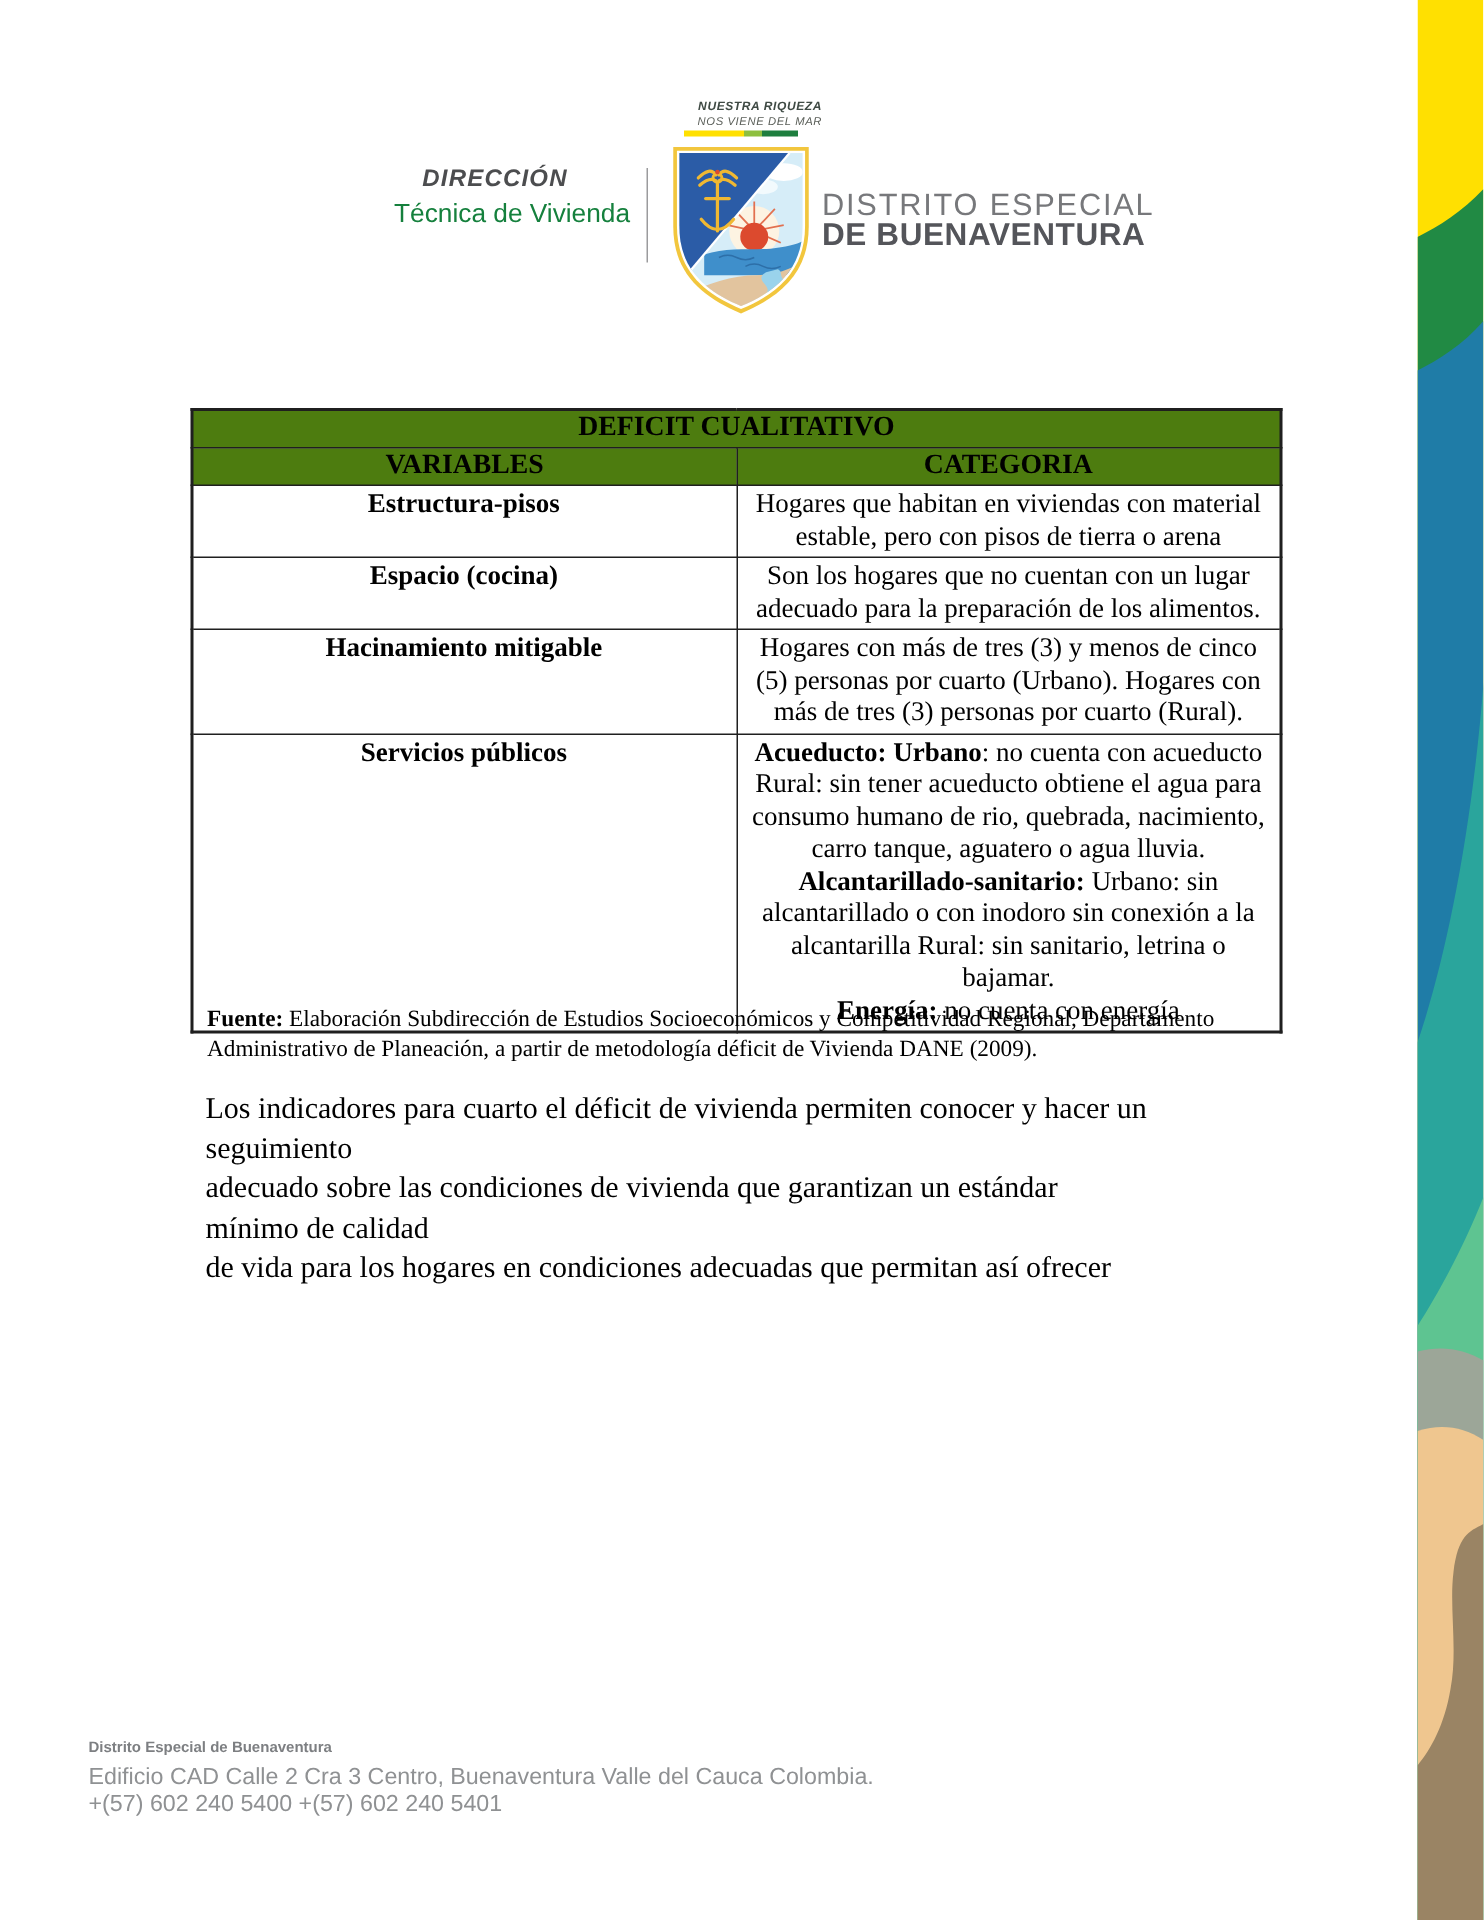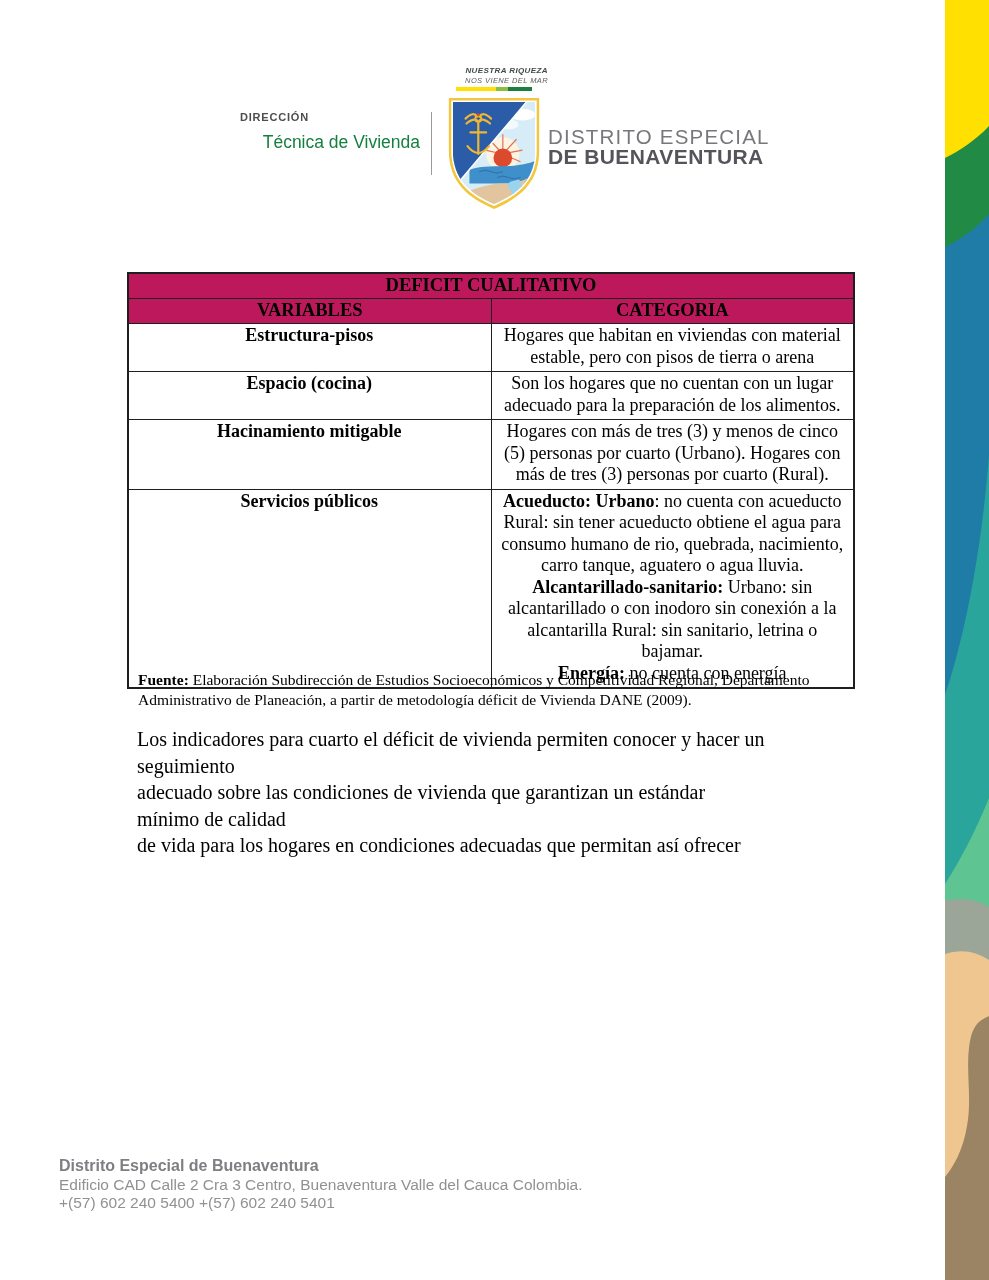--- a/index.html
+++ b/index.html
@@ -4,23 +4,23 @@
 <style>
   html,body{margin:0;padding:0;}
   body{
     width:989px;height:1280px;position:relative;background:#ffffff;
     font-family:"Liberation Serif", serif;overflow:hidden;
   }
   
   .deco-strip{position:absolute;top:0;right:0;width:44px;height:1280px;}
   
   .hdr-dir1{
-    position:absolute;left:240px;top:111px;width:180px;text-align:left;
-    font-family:"Liberation Sans",sans-serif;font-weight:bold;font-size:11px;
-    letter-spacing:0.8px;color:#4c4d4f;
+    position:absolute;left:240px;top:111px;width:180px;text-align:center;
+    font-family:"Liberation Sans",sans-serif;font-weight:bold;font-size:16px;
+    letter-spacing:0.8px;color:#4c4d4f;font-style:italic;
   }
   .hdr-dir2{
     position:absolute;left:218px;top:132px;width:202px;text-align:right;
     font-family:"Liberation Sans",sans-serif;font-size:17.5px;color:#15803d;
   }
   .hdr-divider{position:absolute;left:431px;top:112px;width:1px;height:63px;background:#9b9b9d;}
   .crest{position:absolute;left:440px;top:66px;width:108px;text-align:right;font-style:italic;}
   .crest-motto1{font-family:"Liberation Sans",sans-serif;font-weight:bold;font-size:8px;
     letter-spacing:0.4px;color:#3f4a44;line-height:10px;}
   .crest-motto2{font-family:"Liberation Sans",sans-serif;font-size:7.5px;
@@ -39,21 +39,21 @@
   }
   
   .deficit-table{
     position:absolute;left:127px;top:272px;width:728px;
     border-collapse:collapse;table-layout:fixed;
     font-size:18px;color:#000;
   }
   .deficit-table th,.deficit-table td{border:1.5px solid #1f1f1f;text-align:center;}
   .deficit-table{border:2px solid #1f1f1f;}
   .deficit-table th{
-    background:#be185d;font-weight:bold;font-size:18.5px;text-align:center;
+    background:#4d7c0f;font-weight:bold;font-size:18.5px;text-align:center;
     padding:1px 4px 2px 4px;
   }
   .col-var{width:216px;}
   .deficit-table td{vertical-align:top;padding:1px 9px 3px 9px;line-height:21.5px;}
   .deficit-table td.var-cell{font-weight:bold;padding-left:8px;}
   .cat-par{margin:0;}
   
   .source-note{
     position:absolute;left:138px;top:670px;width:714px;
     font-size:15.5px;line-height:19.5px;color:#000;
@@ -62,21 +62,21 @@
   
   .body-par{
     position:absolute;left:137px;top:726px;width:724px;
     font-size:20px;line-height:26.5px;color:#000;
   }
   
   .footer{
     position:absolute;left:59px;top:1157px;
     font-family:"Liberation Sans",sans-serif;font-size:15.5px;line-height:18.5px;color:#8f9193;
   }
-  .footer .org{font-weight:bold;font-size:16px;color:#7d7f82;}
+  .footer .org{font-weight:bold;font-size:10px;color:#7d7f82;}
 </style>
 </head>
 <body>
 
 <div class="deco-strip">
   <svg width="44" height="1280" viewBox="0 0 44 1280" preserveAspectRatio="none">
     <rect x="0" y="0" width="44" height="1280" fill="#ffe001"></rect>
     <path d="M0,158 C14,151 30,141 44,126 L44,1280 L0,1280 Z" fill="#218a44"></path>
     <path d="M0,247 C14,240 30,230 44,214 L44,1280 L0,1280 Z" fill="#1f7ca7"></path>
     <path d="M0,695 C18,642 36,558 44,455 L44,1280 L0,1280 Z" fill="#2aa59c"></path>

